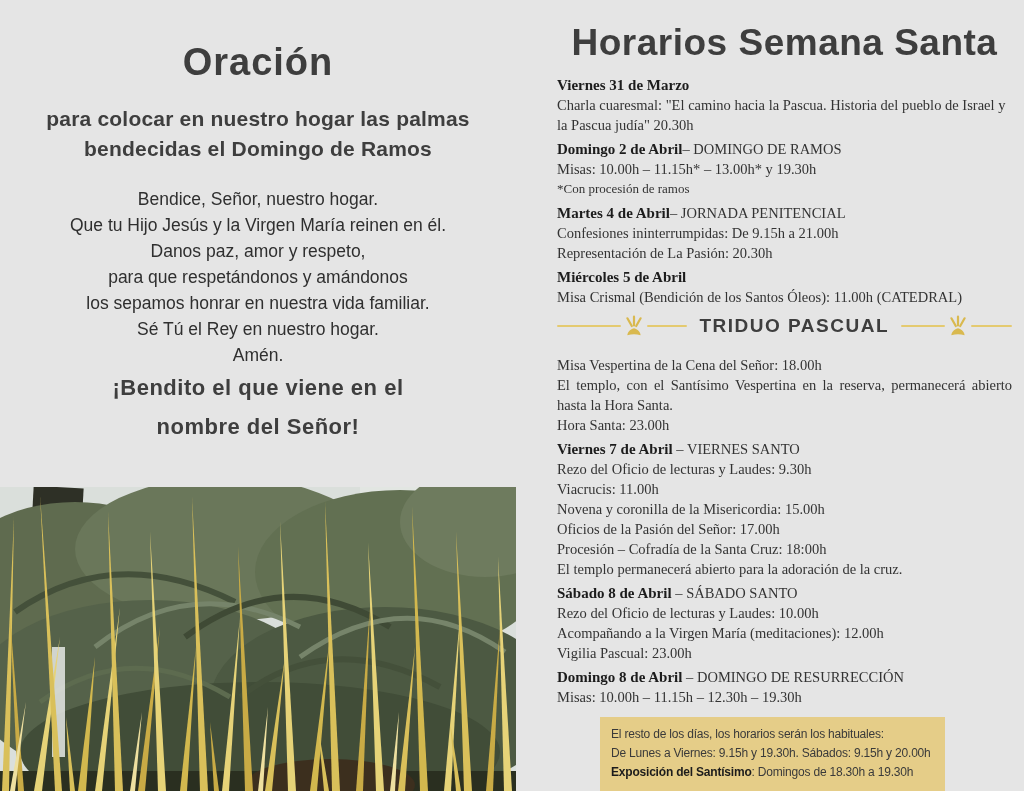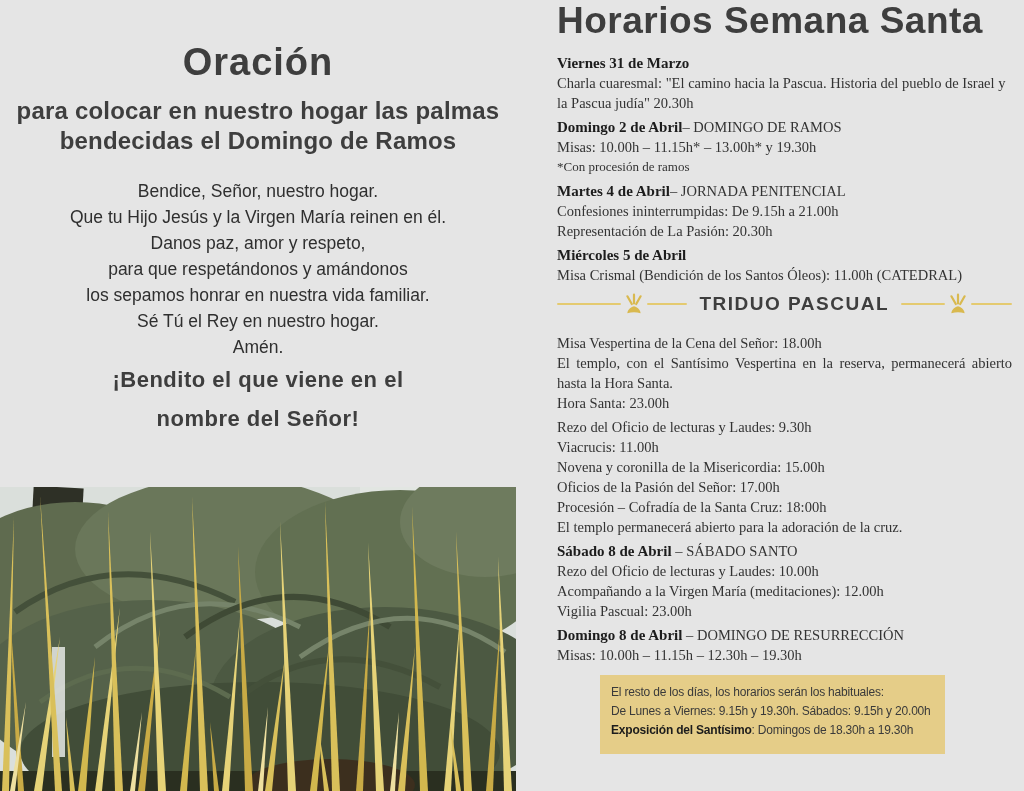--- a/index.html
+++ b/index.html
@@ -8,32 +8,32 @@
     overflow:hidden; font-family:"Liberation Sans", sans-serif; color:#3c3c3c;
   }
   h1,h2,p { margin:0; }
 
   
   .sketch { font-weight:700; color:#3e3e3e; }
 
   
   .left-col { position:absolute; left:0; top:0; width:516px; text-align:center; }
   .left-title   { margin-top:40px; font-size:38px; letter-spacing:1px; line-height:44px; }
-  .left-subtitle{ margin-top:12px;  font-size:24px; line-height:30px; letter-spacing:.2px; }
+  .left-subtitle{ margin-top:20px;  font-size:21px; line-height:30px; letter-spacing:.2px; }
   .subtitle-line { white-space:nowrap; }
   .prayer { margin-top:22px; font-size:17.5px; line-height:26px; font-weight:400; color:#2f2f2f; }
   .prayer-line { white-space:nowrap; }
   .blessing { margin-top:0; font-size:22px; line-height:39px; letter-spacing:.5px; }
   .blessing-line { white-space:nowrap; }
 
   .photo { position:absolute; left:0; top:487px; width:516px; height:304px; display:block; }
 
   
   .right-col { position:absolute; left:557px; top:0; width:455px; }
-  .right-title { font-size:37px; line-height:42px; white-space:nowrap; letter-spacing:.5px; }
+  .right-title { text-align:center; margin-top:22px; font-size:37px; line-height:42px; white-space:nowrap; letter-spacing:.5px; }
   .sections { margin-top:11px; font-size:14.5px; line-height:20px; color:#333333; }
   .section { margin-bottom:4px; }
   .sec-line { margin:0;font-family:Liberation Serif, serif; }
   .sec-line b { color:#1c1c1c; font-size:15px; }
   .sec-suffix { color:#333333; }
   .sec-line.small  { font-size:13px; }
   .sec-line.justify{ text-align:justify; }
 
   
   .divider { display:flex; align-items:center; margin:6px 0 16px 0; height:26px; }
@@ -190,20 +190,21 @@
       <span class="line" style="width:46px"></span>
     </div>
 
     <div class="sections">
         <div class="section">
           <p class="sec-line">Misa Vespertina de la Cena del Señor: 18.00h</p>
           <p class="sec-line justify">El templo, con el Santísimo Vespertina en la reserva, permanecerá abierto hasta la Hora Santa.</p>
           <p class="sec-line">Hora Santa: 23.00h</p>
         </div>
         <div class="section">
+          <p class="sec-line"><b>Viernes 7 de Abril</b><span class="sec-suffix"> – VIERNES SANTO</span></p>
           <p class="sec-line">Rezo del Oficio de lecturas y Laudes: 9.30h</p>
           <p class="sec-line">Viacrucis: 11.00h</p>
           <p class="sec-line">Novena y coronilla de la Misericordia: 15.00h</p>
           <p class="sec-line">Oficios de la Pasión del Señor: 17.00h</p>
           <p class="sec-line">Procesión – Cofradía de la Santa Cruz: 18:00h</p>
           <p class="sec-line">El templo permanecerá abierto para la adoración de la cruz.</p>
         </div>
         <div class="section">
           <p class="sec-line"><b>Sábado 8 de Abril</b><span class="sec-suffix"> – SÁBADO SANTO</span></p>
           <p class="sec-line">Rezo del Oficio de lecturas y Laudes: 10.00h</p>

